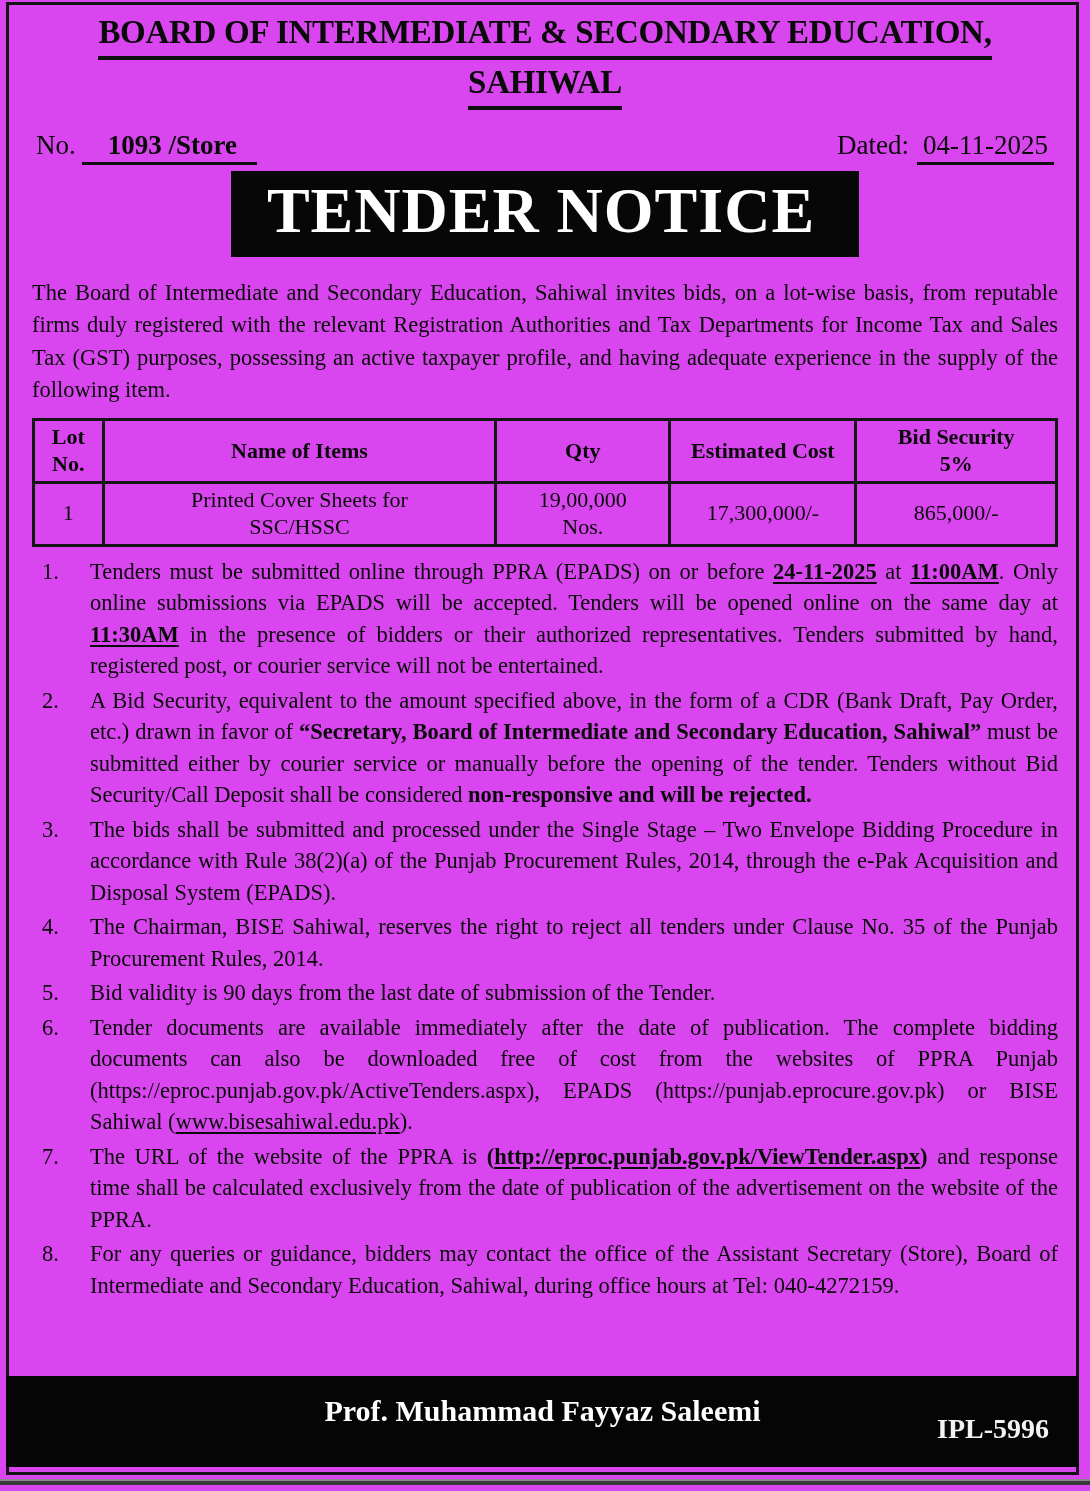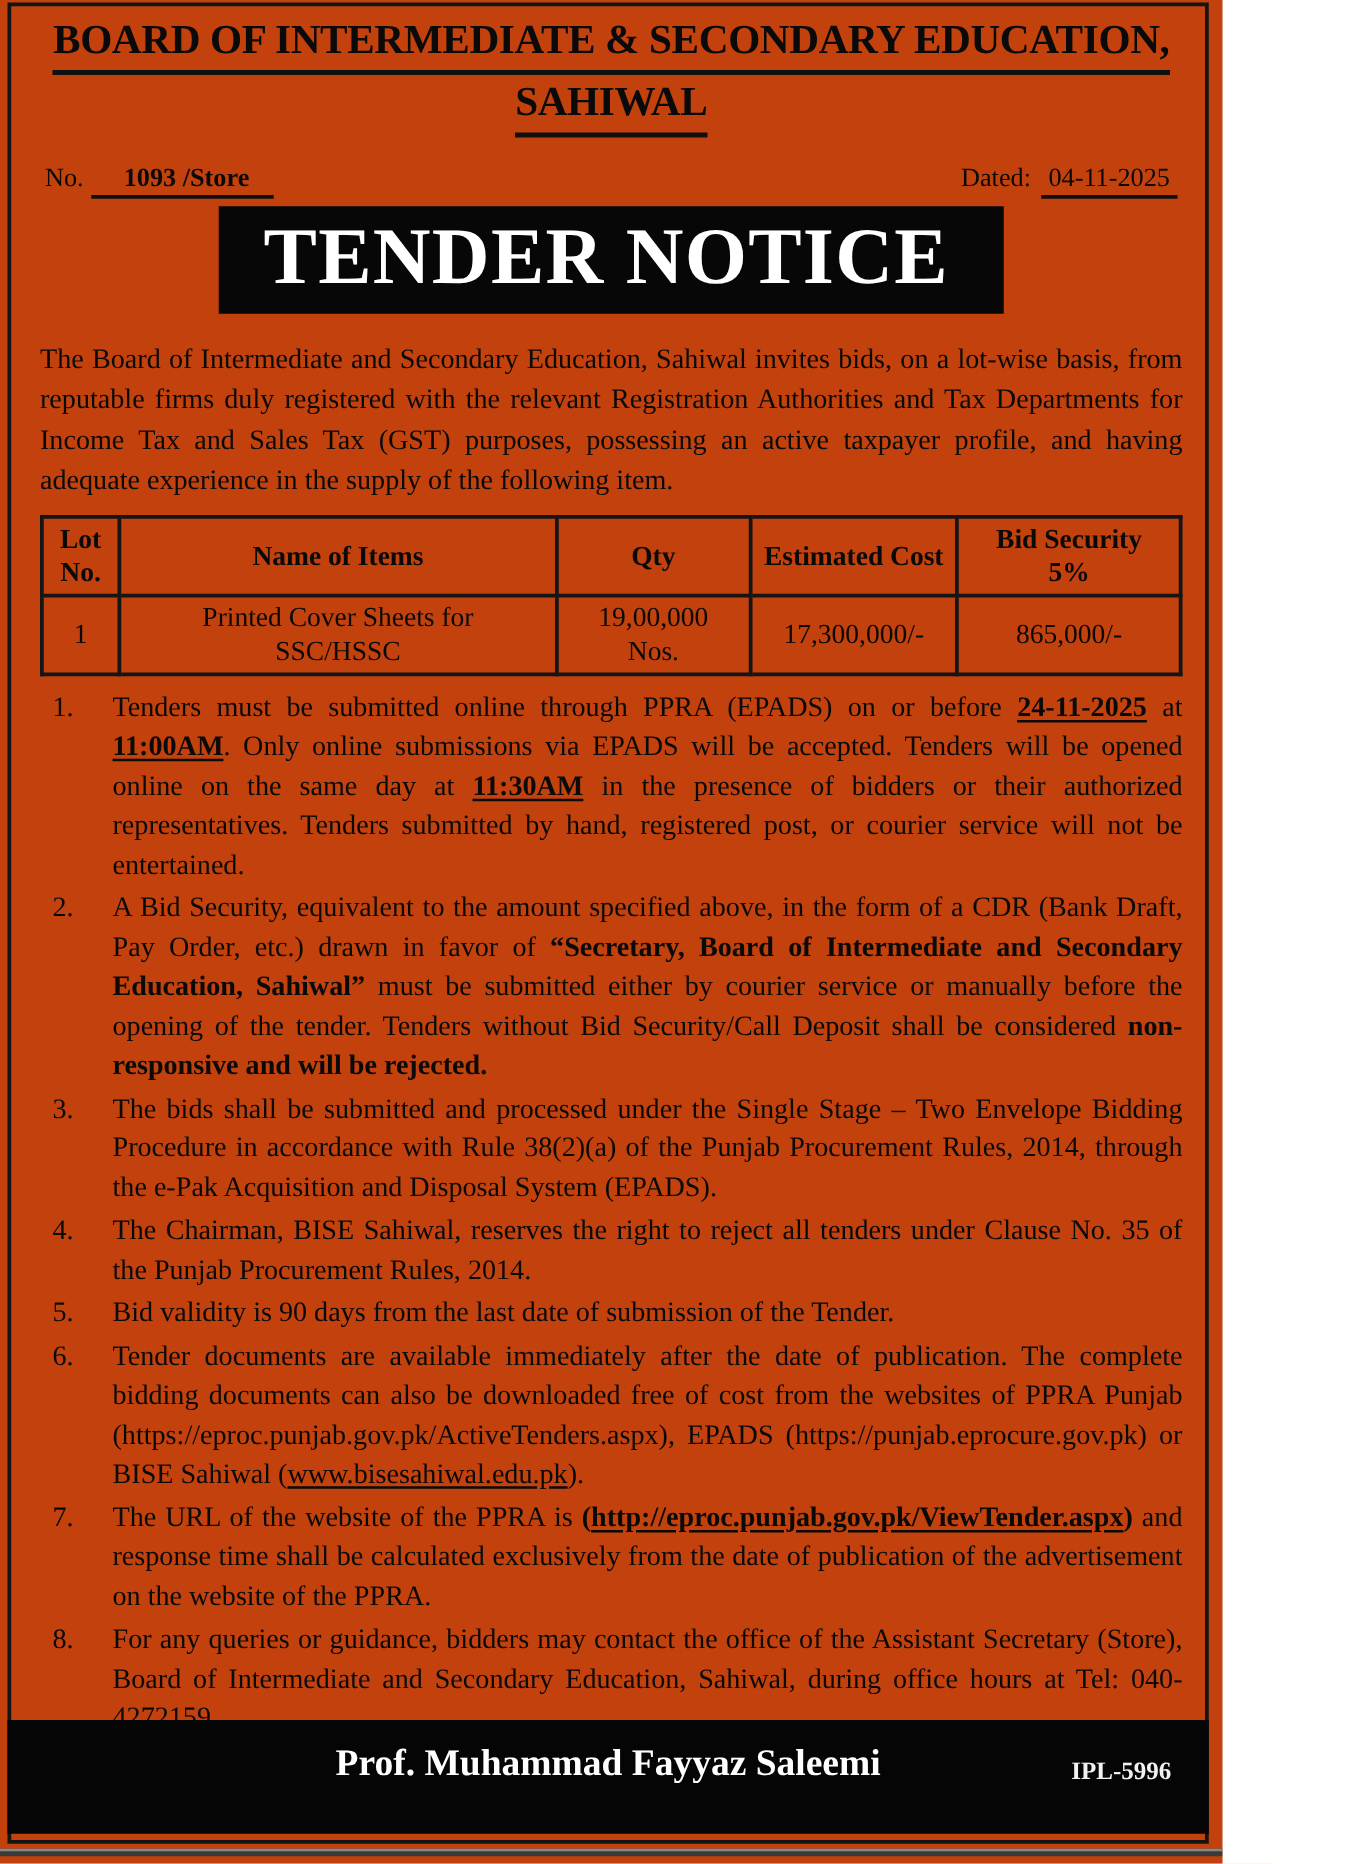--- a/index.html
+++ b/index.html
@@ -1,20 +1,20 @@
 <!DOCTYPE html>
 <html><head>
 <meta charset="utf-8">
 <style>
   html, body { margin: 0; padding: 0; background: #ffffff; }
   .page {
     position: relative;
-    width: 978px;
+    width: 1090px;
     height: 1491px;
-    background: #c2410c;
+    background: #d946ef;
     font-family: "Liberation Serif", serif;
     color: #0a0a0a;
     overflow: hidden;
     box-sizing: border-box;
   }
   .frame {
     position: absolute;
     left: 6px; top: 2px; right: 11px; bottom: 16px;
     border: 3px solid #141414;
     pointer-events: none;
@@ -37,21 +37,21 @@
     display: inline-block;
     border-bottom: 4px solid #101010;
     padding-bottom: 1px;
     white-space: nowrap;
   }
   .meta-row {
     display: flex;
     justify-content: space-between;
     align-items: baseline;
     margin-top: 20px;
-    font-size: 21px;
+    font-size: 27px;
     padding: 0 4px;
   }
   .no-value {
     font-weight: 700;
     border-bottom: 3px solid #101010;
     padding: 0 20px 2px 26px;
     margin-left: 6px;
   }
   .dated-value {
     font-weight: 400;
@@ -136,22 +136,22 @@
   }
   .sig-center {
     text-align: center;
     font-size: 30px;
     font-weight: 700;
     line-height: 1.24;
   }
   .ipl-code {
     position: absolute;
     right: 30px;
-    bottom: 38px;
-    font-size: 20px;
+    bottom: 22px;
+    font-size: 28px;
     font-weight: 700;
     color: #f2f2f2;
   }
   .bottom-line {
     position: absolute;
     left: 0;
     right: 0;
     bottom: 6px;
     height: 4px;
     background: #3a3a3a;

